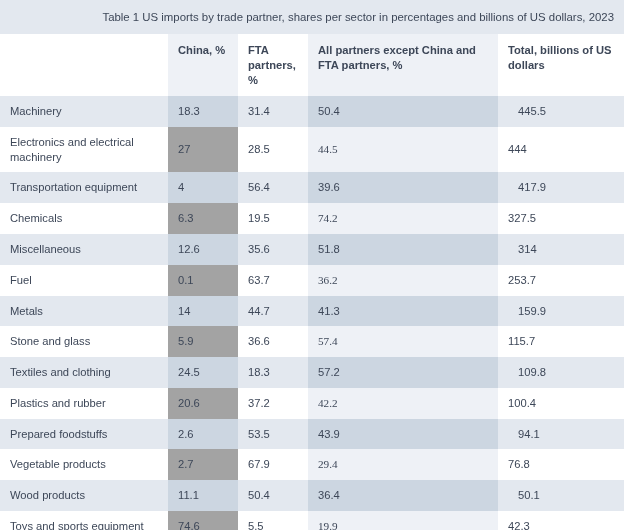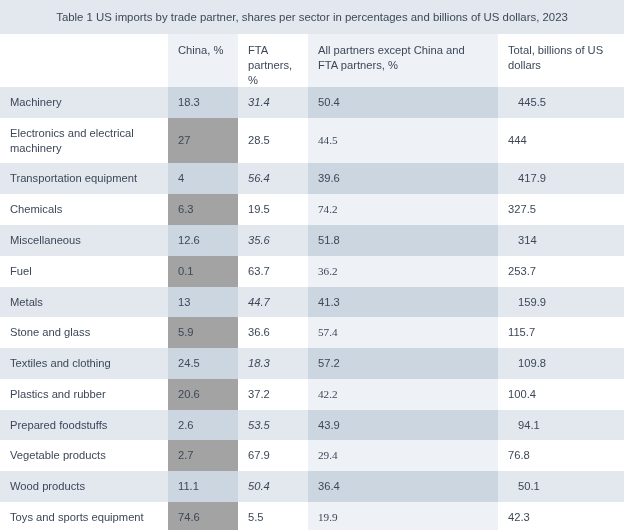--- a/index.html
+++ b/index.html
@@ -36,30 +36,30 @@
   col.c-allp   { width: 190px; }
   col.c-total  { width: 126px; }
 
   
   tr.title-row td {
     background: #e3e8ef;
     padding: 10px 10px 9px 10px;
     font-size: 11.4px;
     line-height: 1.35;
     color: #3d4758;
-    text-align: center;
+    text-align: right;
     vertical-align: middle;
   }
 
   
   tr.header-row th {
-    font-weight: normal;
+    font-weight: bold;
     text-align: left;
     vertical-align: top;
-    padding: 9px 10px 0 10px;
+    padding: 9px 10px 9px 10px;
     font-size: 11.2px;
     line-height: 1.3;
     color: #3d4758;
     height: 44px;
     box-sizing: border-box;
   }
   tr.header-row th.hcol-sector { background: #ffffff; }
   tr.header-row th.hcol-china  { background: #eef1f6; }
   tr.header-row th.hcol-fta    { background: #ffffff; margin-top: 26px; }
   tr.header-row th.hcol-allp   { background: #eef1f6; }
@@ -71,21 +71,21 @@
     font-size: 11.2px;
     line-height: 1.32;
     vertical-align: middle;
     text-align: left;
     color: #3d4758;
   }
 
   
   tbody.body-rows tr.row-odd td.col-sector { background: #e3e8ef; }
   tbody.body-rows tr.row-odd td.col-china  { background: #ccd6e1; }
-  tbody.body-rows tr.row-odd td.col-fta    { background: #e3e8ef; font-style: italic; }
+  tbody.body-rows tr.row-odd td.col-fta    { background: #e3e8ef; }
   tbody.body-rows tr.row-odd td.col-allp   { background: #ccd6e1; }
   tbody.body-rows tr.row-odd td.col-total  { background: #e3e8ef; padding-left: 20px; }
 
   
   tbody.body-rows tr.row-even td.col-sector { background: #ffffff; }
   tbody.body-rows tr.row-even td.col-china  { background: #a3a3a3; }
   tbody.body-rows tr.row-even td.col-fta    { background: #ffffff; }
   tbody.body-rows tr.row-even td.col-allp   { background: #eef1f6; font-family: Liberation Serif, serif; }
   tbody.body-rows tr.row-even td.col-total  { background: #ffffff; }
 </style>
@@ -153,21 +153,21 @@
         </tr>
         <tr class="row-even">
           <td class="col-sector">Fuel</td>
           <td class="col-china">0.1</td>
           <td class="col-fta">63.7</td>
           <td class="col-allp">36.2</td>
           <td class="col-total">253.7</td>
         </tr>
         <tr class="row-odd">
           <td class="col-sector">Metals</td>
-          <td class="col-china">13</td>
+          <td class="col-china">14</td>
           <td class="col-fta">44.7</td>
           <td class="col-allp">41.3</td>
           <td class="col-total">159.9</td>
         </tr>
         <tr class="row-even">
           <td class="col-sector">Stone and glass</td>
           <td class="col-china">5.9</td>
           <td class="col-fta">36.6</td>
           <td class="col-allp">57.4</td>
           <td class="col-total">115.7</td>

